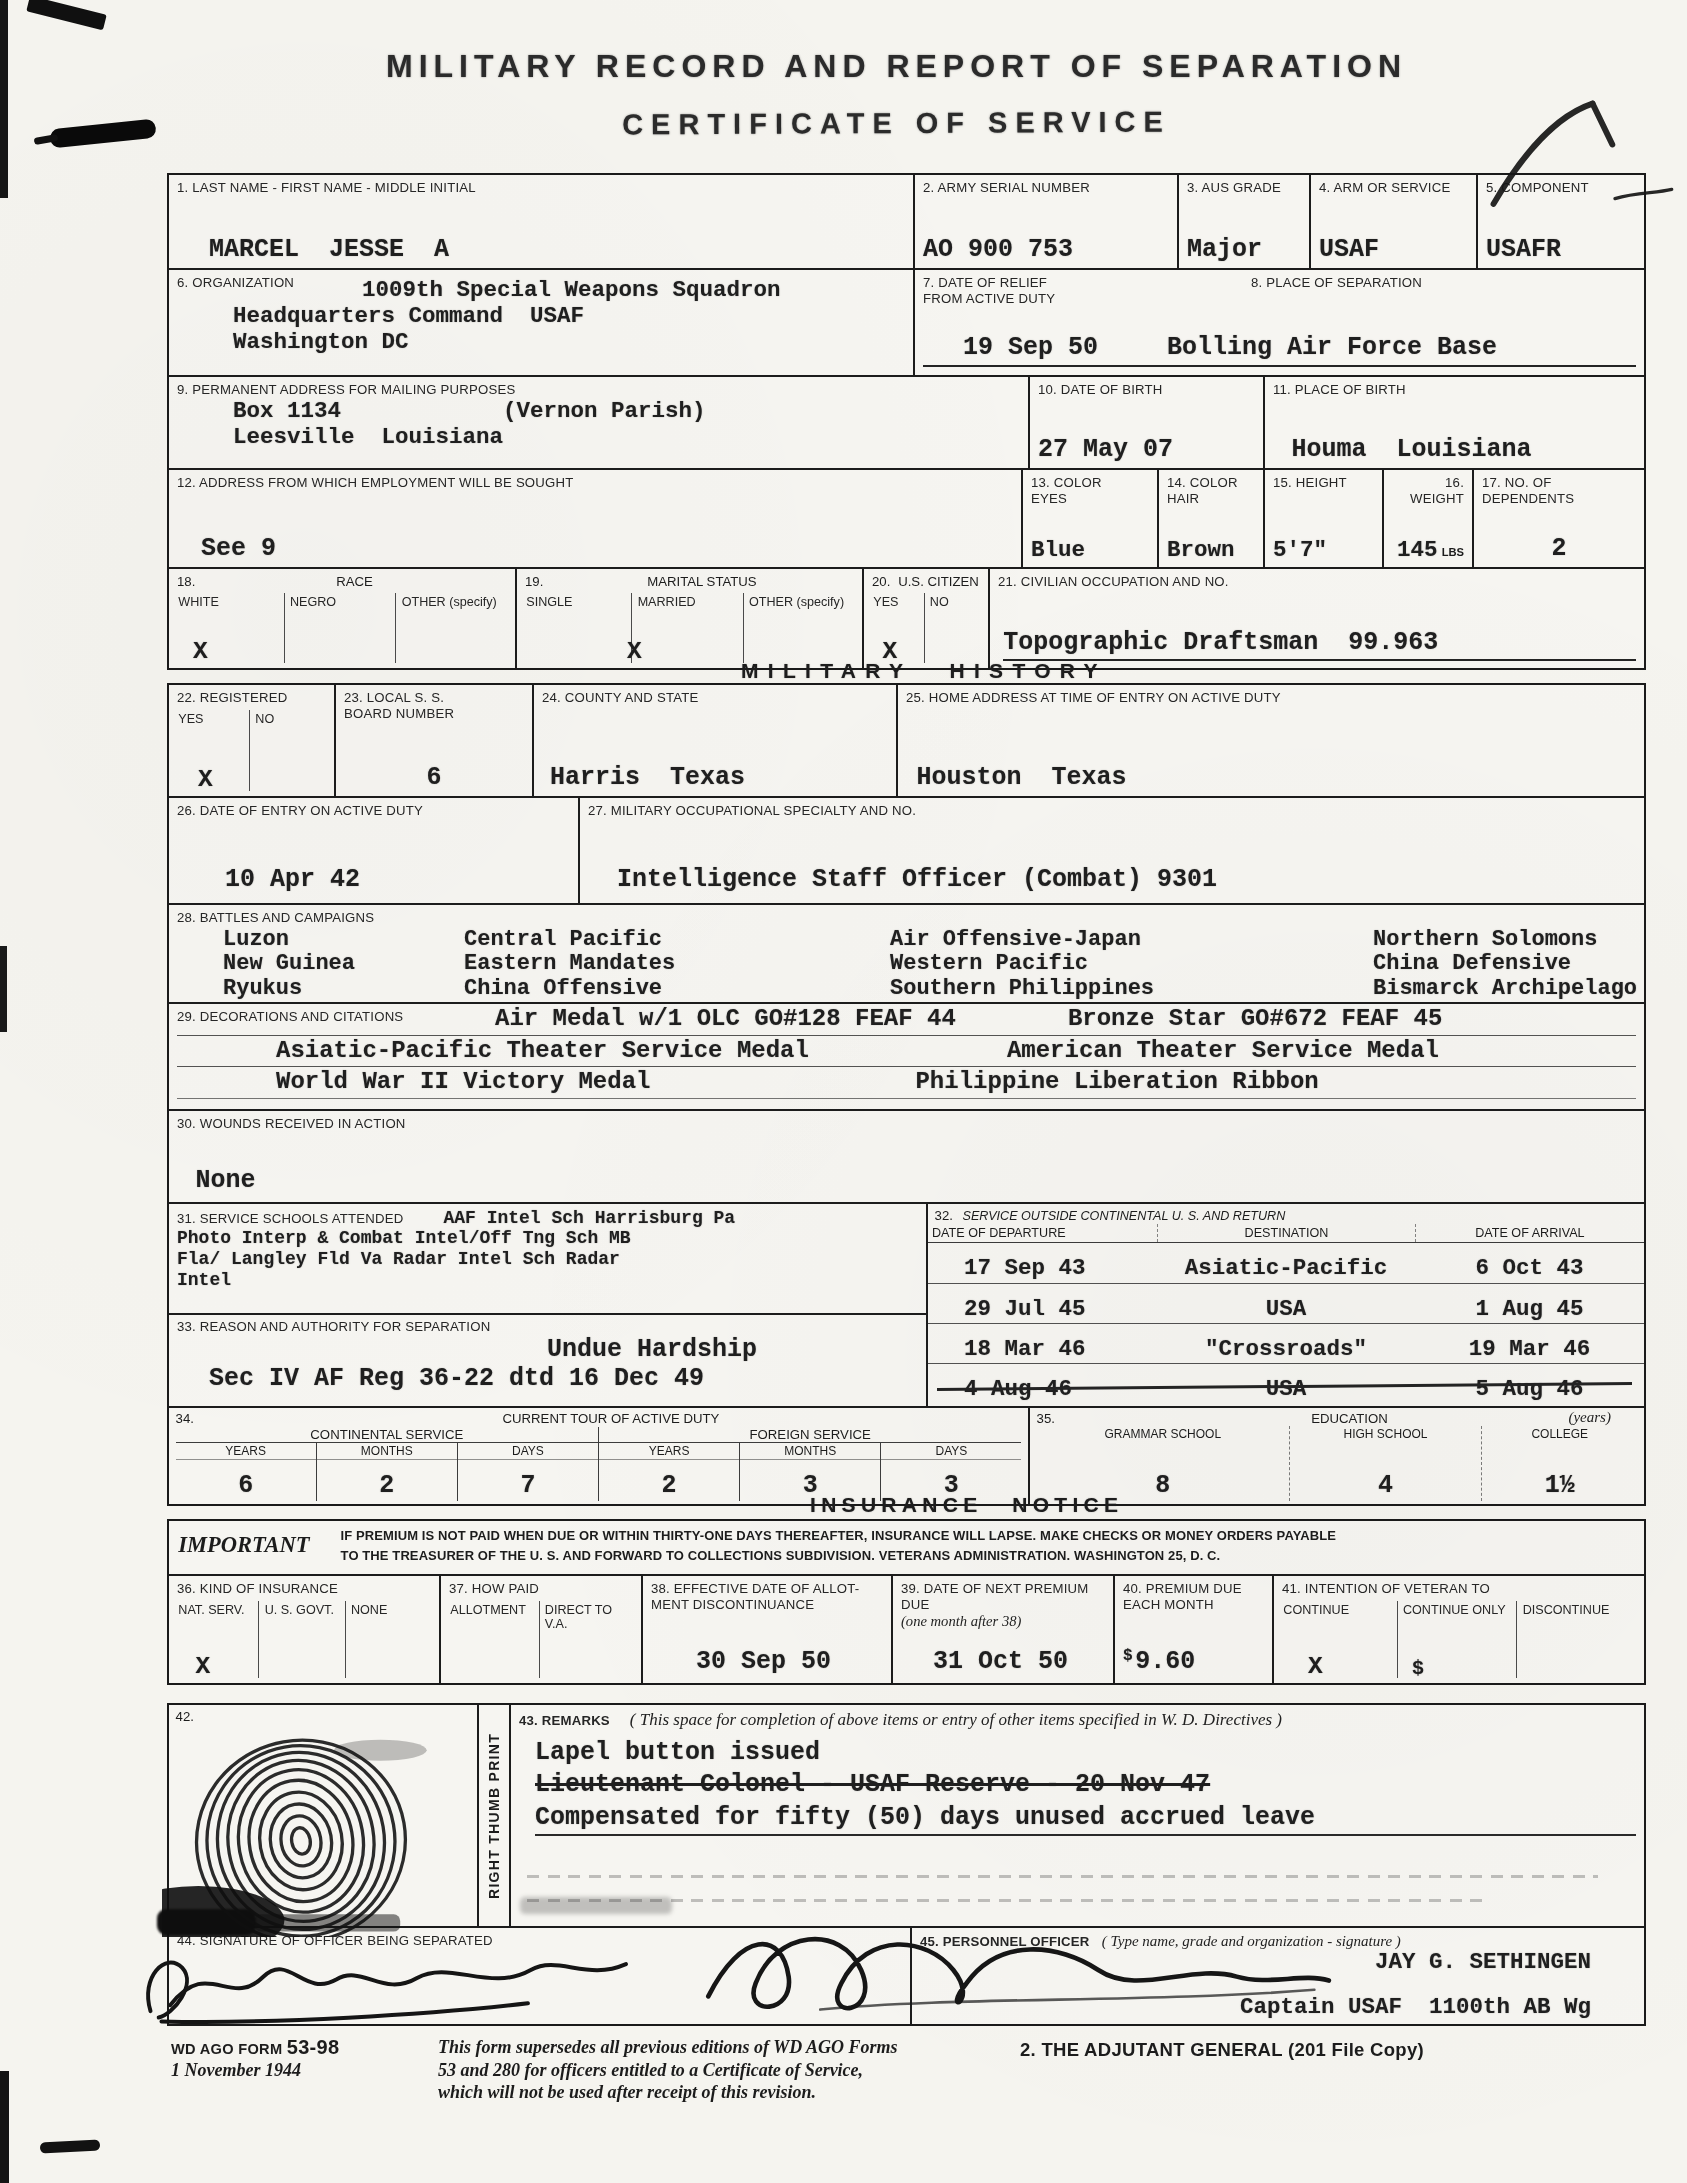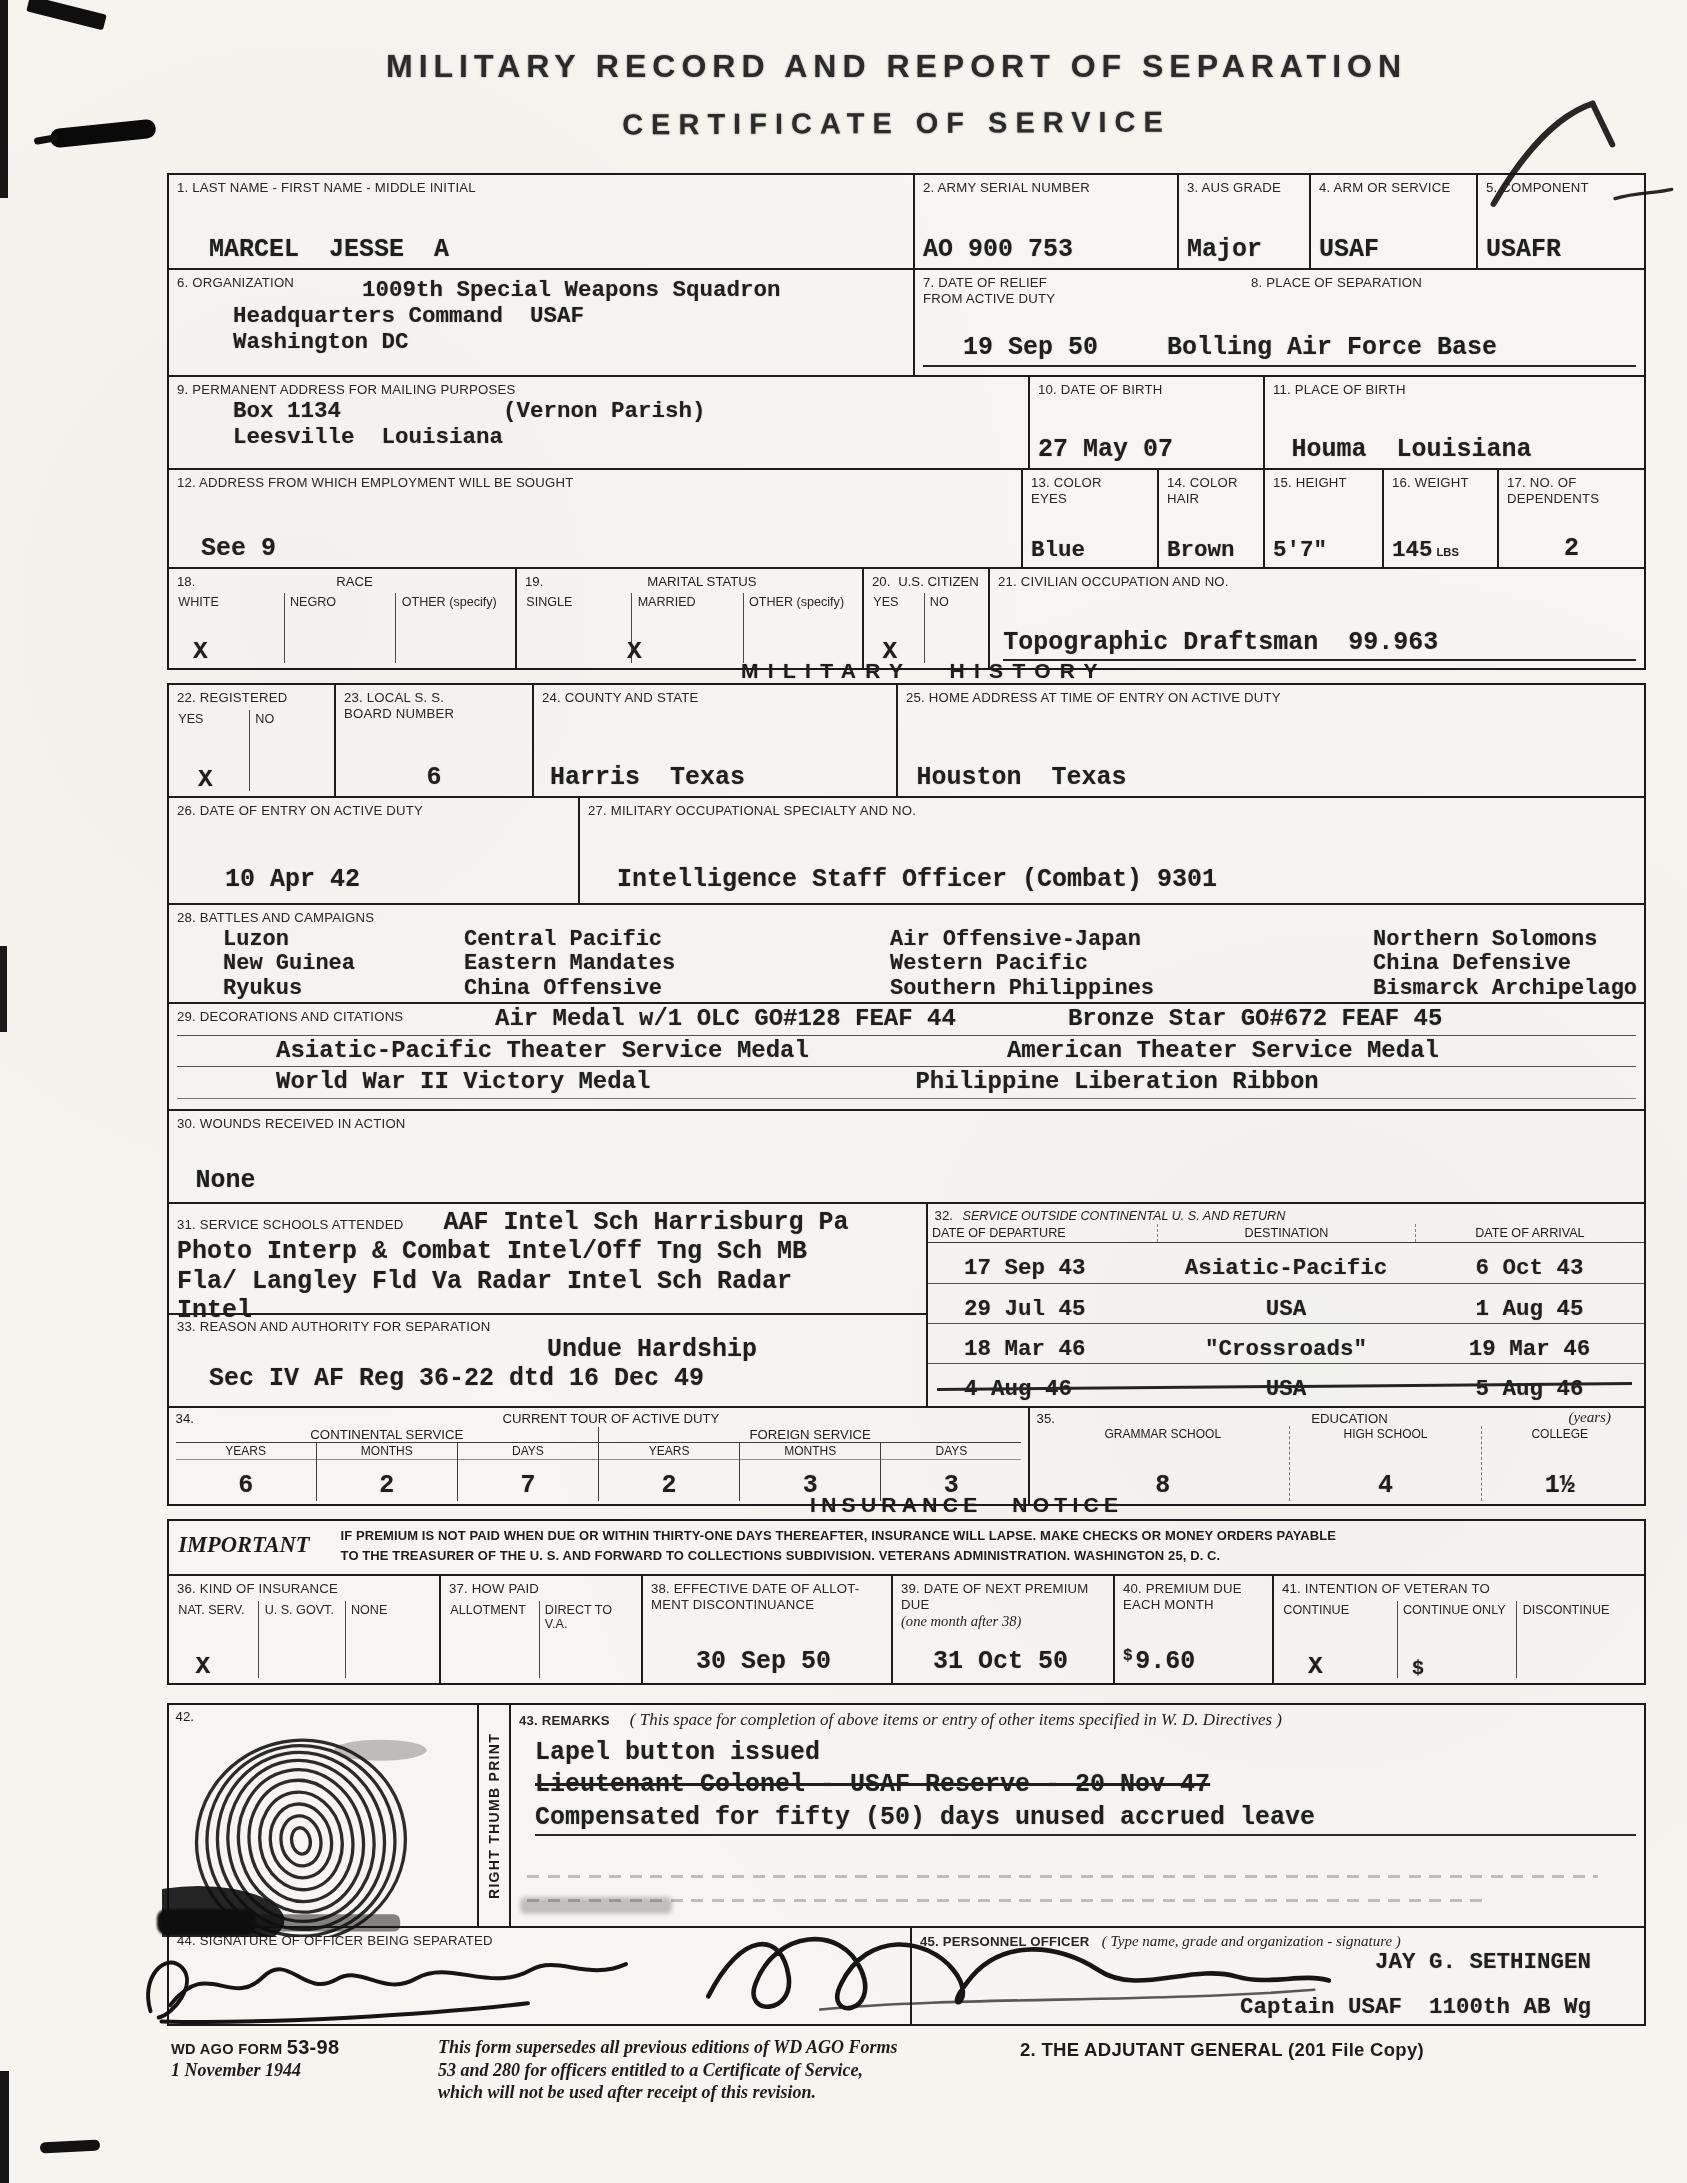--- a/index.html
+++ b/index.html
@@ -18,21 +18,21 @@
   .form{position:absolute;left:167px;width:1479px;border:2.6px solid #1a1a1a;box-sizing:border-box;background:rgba(255,255,255,0.12);}
   .row{display:flex;border-top:2px solid #1c1c1c;}
   .form .row:first-child{border-top:none;}
   .cell{position:relative;border-left:2px solid #1c1c1c;box-sizing:border-box;padding:5.3px 8px;}
   .cell:first-child{border-left:none;}
   .fill{flex:1;}
   .colcell{display:flex;flex-direction:column;}
   .lbl{font-size:13.2px;letter-spacing:0.2px;color:#262626;line-height:1.22;white-space:pre-line;}
   .val{font-family:"Liberation Mono","DejaVu Sans Mono",monospace;font-weight:700;font-size:25px;
     color:#1f1f1f;white-space:pre;text-shadow:0 0 1.3px rgba(40,40,40,.38);}
-  .v34{font-size:22.5px;} .v31{font-size:25px;}
+  .v34{font-size:22.5px;} .v31{font-size:18px;}
   .vb{position:absolute;bottom:4px;left:8px;right:8px;}
   .ruled{border-bottom:2px solid #242424;padding-bottom:2.6px;}
   .center{text-align:center;}
   .nhead{display:flex;align-items:flex-start;}
   .n{font-size:13.2px;margin-right:6.6px;}
   .nc{flex:1;text-align:center;font-size:13.2px;}
   .opts{display:flex;margin-top:4px;flex:1;}
   .opt{flex:1;font-size:12.6px;color:#262626;border-left:1.3px solid #4a4a4a;padding:1.3px 0 1.3px 5.3px;white-space:pre-line;line-height:1.15;}
   .opt:first-child{border-left:none;padding-left:1.3px;}
   .xm{position:absolute;bottom:2.6px;font-family:"Liberation Mono","DejaVu Sans Mono",monospace;
@@ -176,21 +176,21 @@
       </div>
       <div class="cell" style="width:106px;">
         <div class="lbl">14. COLOR
 HAIR</div>
         <div class="val vb v34">Brown</div>
       </div>
       <div class="cell" style="width:119px;">
         <div class="lbl">15. HEIGHT</div>
         <div class="val vb v34">5'7"</div>
       </div>
-      <div class="cell" style="width:115px;">
+      <div class="cell" style="width:90px;text-align:right;">
         <div class="lbl">16. WEIGHT</div>
         <div class="vb"><span class="val v34">145</span><span class="unit">LBS</span></div>
       </div>
       <div class="cell fill">
         <div class="lbl">17. NO. OF
 DEPENDENTS</div>
         <div class="val vb center">2</div>
       </div>
     </div>
 

